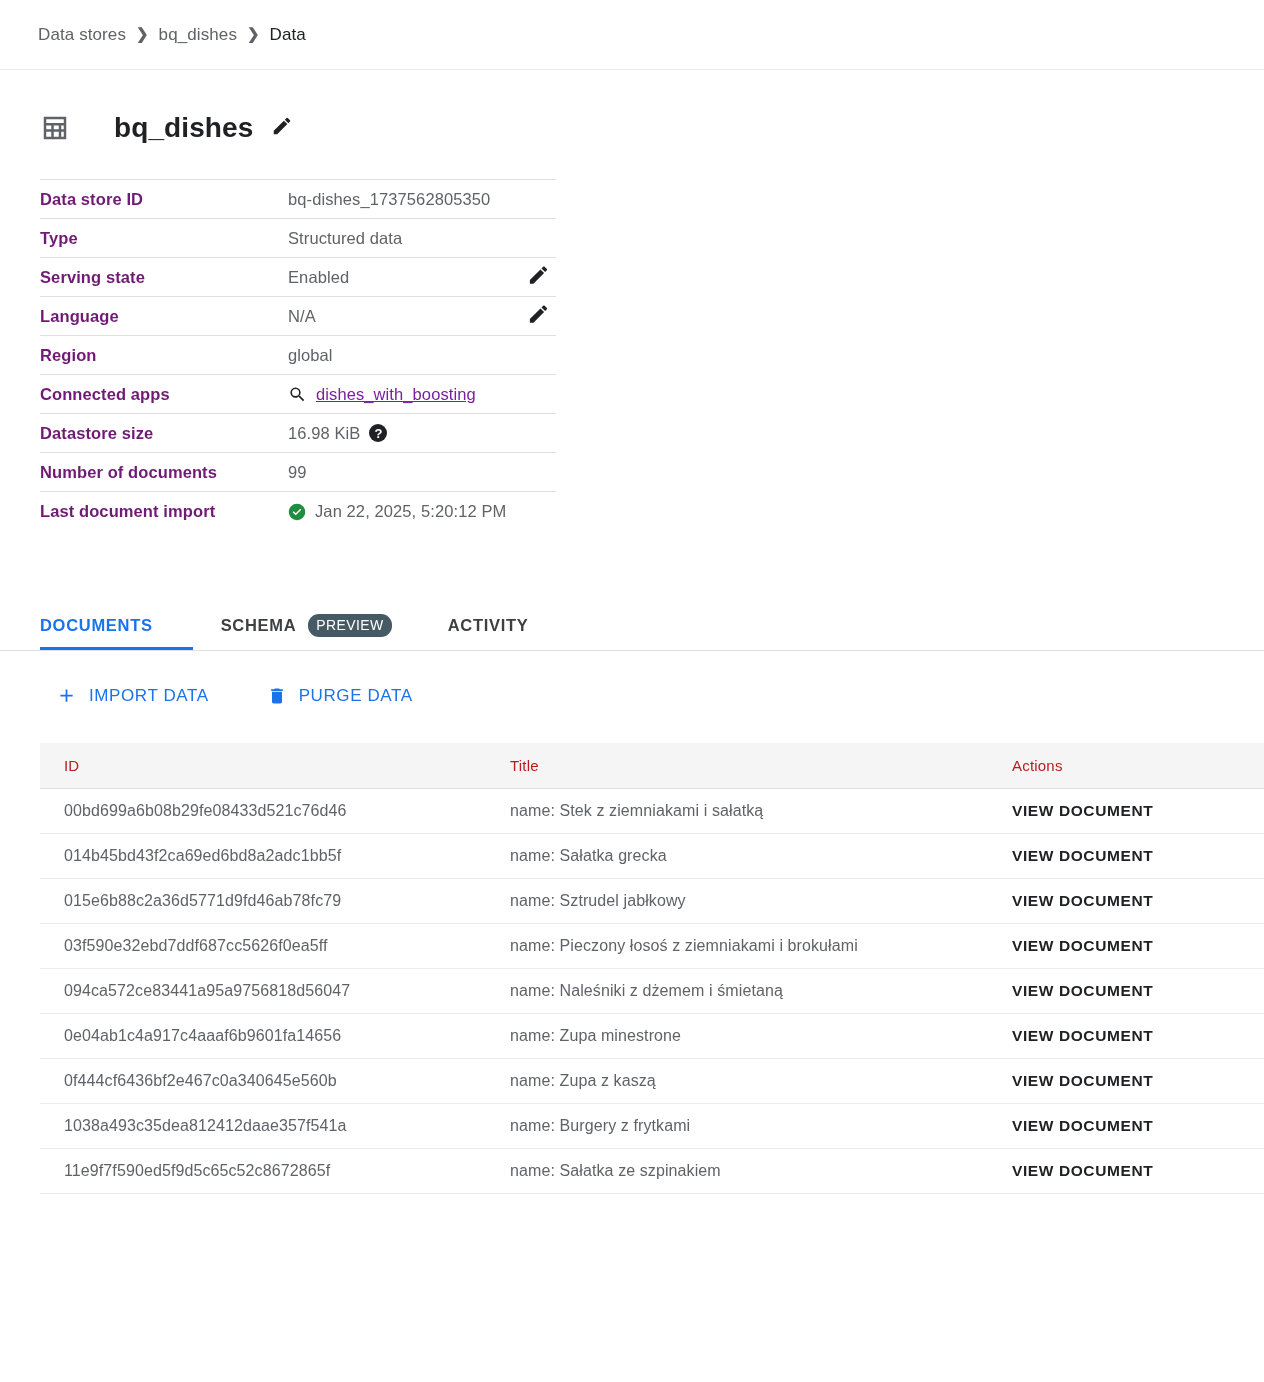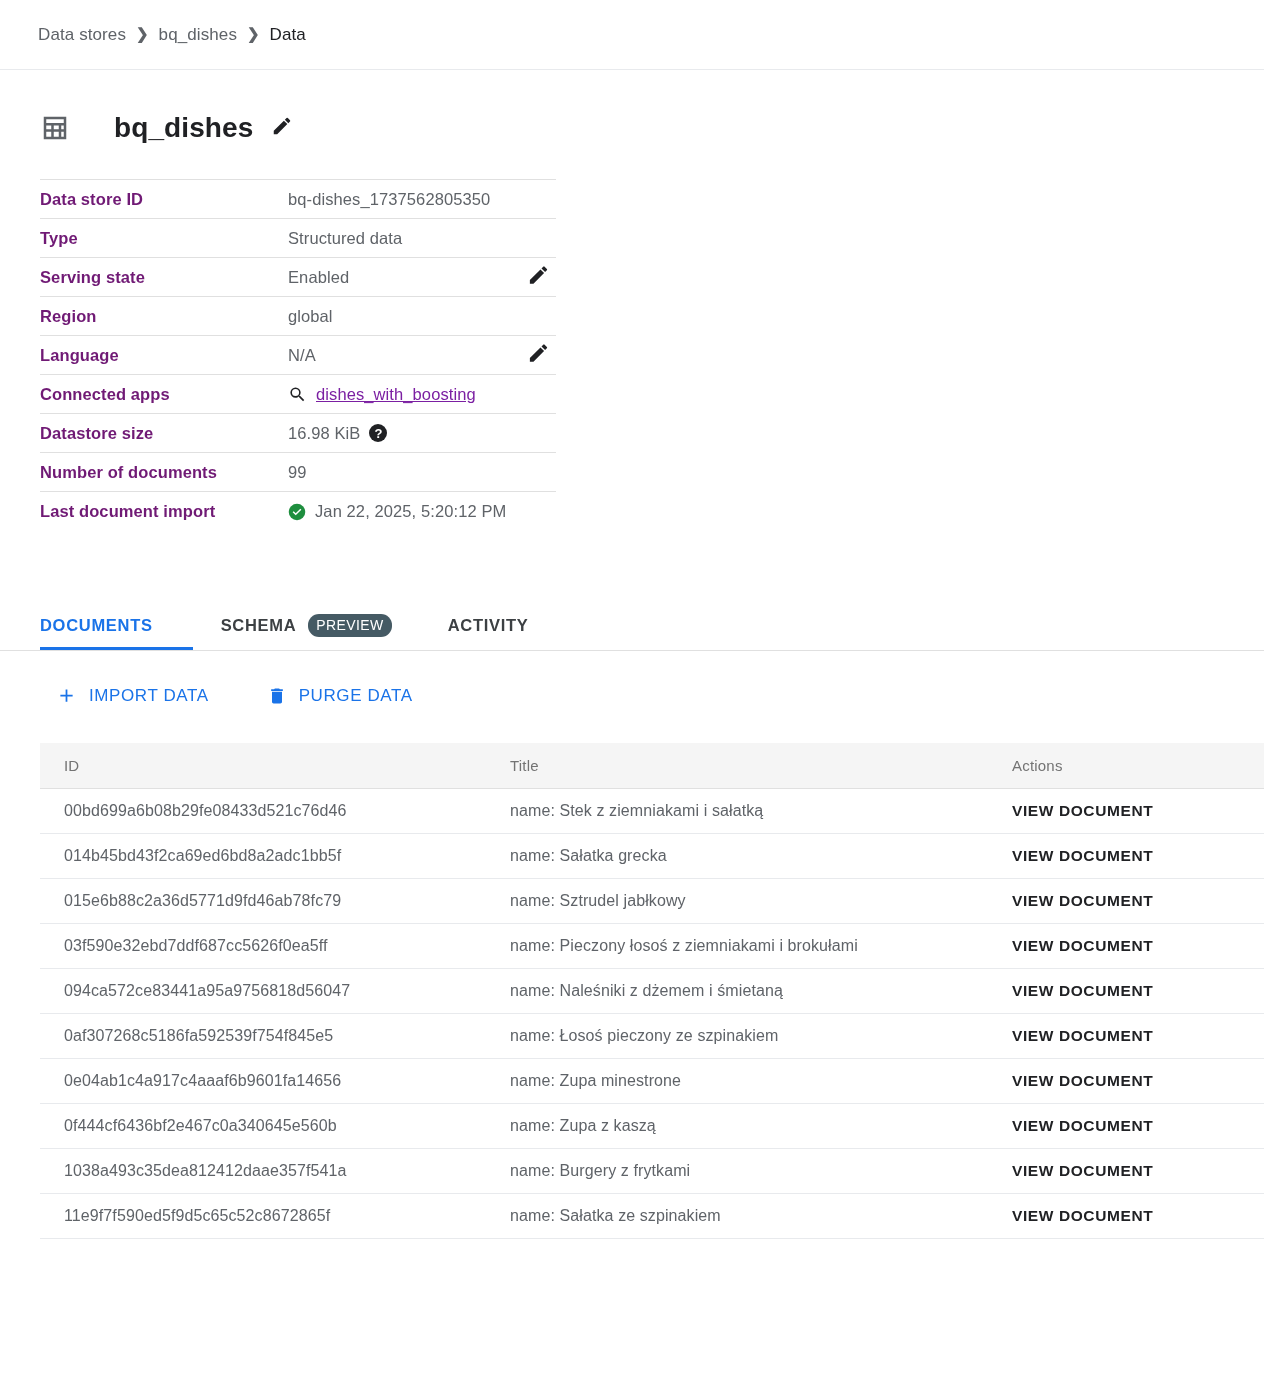--- a/index.html
+++ b/index.html
@@ -185,21 +185,21 @@
   .doc-table {
     margin: 37px 0 0 40px;
     width: 1224px;
     border-collapse: collapse;
   }
   .doc-table thead th {
     background: #f5f5f5;
     text-align: left;
     font-size: 15px;
     font-weight: normal;
-    color: #737373;
+    color: #b91c1c;
     padding: 14px 0 14px 24px;
     border-bottom: 1px solid #e0e0e0;
     letter-spacing: .2px;
   }
   .doc-table td {
     font-size: 16px;
     color: #5f6368;
     padding: 13px 0 13px 24px;
     border-bottom: 1px solid #e8eaed;
     letter-spacing: .1px;
@@ -256,32 +256,32 @@
     <div class="meta-label">Serving state</div>
     <div class="meta-value">Enabled</div>
     <span class="meta-edit">
       <svg width="23" height="23" viewBox="0 0 24 24" fill="#202124">
         <path d="M3 17.25V21h3.75L17.81 9.94l-3.75-3.75L3 17.25zM20.71 7.04a1 1 0 0 0 0-1.41l-2.34-2.34a1 1 0 0 0-1.41 0l-1.83 1.83 3.75 3.75 1.83-1.83z"></path>
       </svg>
     </span>
   </div>
 
   <div class="meta-row">
-    <div class="meta-label">Region</div>
-    <div class="meta-value">global</div>
-  </div>
-
-  <div class="meta-row">
     <div class="meta-label">Language</div>
     <div class="meta-value">N/A</div>
     <span class="meta-edit">
       <svg width="23" height="23" viewBox="0 0 24 24" fill="#202124">
         <path d="M3 17.25V21h3.75L17.81 9.94l-3.75-3.75L3 17.25zM20.71 7.04a1 1 0 0 0 0-1.41l-2.34-2.34a1 1 0 0 0-1.41 0l-1.83 1.83 3.75 3.75 1.83-1.83z"></path>
       </svg>
     </span>
+  </div>
+
+  <div class="meta-row">
+    <div class="meta-label">Region</div>
+    <div class="meta-value">global</div>
   </div>
 
   <div class="meta-row">
     <div class="meta-label">Connected apps</div>
     <div class="meta-value">
       <span>
         <svg width="19" height="19" viewBox="0 0 24 24" fill="#202124" style="display:block">
           <path d="M15.5 14h-.79l-.28-.27A6.47 6.47 0 0 0 16 9.5 6.5 6.5 0 1 0 9.5 16c1.61 0 3.09-.59 4.23-1.57l.27.28v.79l5 4.99L20.49 19l-4.99-5zm-6 0A4.5 4.5 0 1 1 14 9.5 4.49 4.49 0 0 1 9.5 14z"></path>
         </svg>
       </span>
@@ -377,25 +377,20 @@
         <td class="col-id">03f590e32ebd7ddf687cc5626f0ea5ff</td>
         <td class="col-title">name: Pieczony łosoś z ziemniakami i brokułami</td>
         <td class="col-act"><span class="cell-action">VIEW DOCUMENT</span></td>
       </tr>
       <tr>
         <td class="col-id">094ca572ce83441a95a9756818d56047</td>
         <td class="col-title">name: Naleśniki z dżemem i śmietaną</td>
         <td class="col-act"><span class="cell-action">VIEW DOCUMENT</span></td>
       </tr>
       <tr>
-        <td class="col-id">0af307268c5186fa592539f754f845e5</td>
-        <td class="col-title">name: Łosoś pieczony ze szpinakiem</td>
-        <td class="col-act"><span class="cell-action">VIEW DOCUMENT</span></td>
-      </tr>
-      <tr>
         <td class="col-id">0e04ab1c4a917c4aaaf6b9601fa14656</td>
         <td class="col-title">name: Zupa minestrone</td>
         <td class="col-act"><span class="cell-action">VIEW DOCUMENT</span></td>
       </tr>
       <tr>
         <td class="col-id">0f444cf6436bf2e467c0a340645e560b</td>
         <td class="col-title">name: Zupa z kaszą</td>
         <td class="col-act"><span class="cell-action">VIEW DOCUMENT</span></td>
       </tr>
       <tr>

